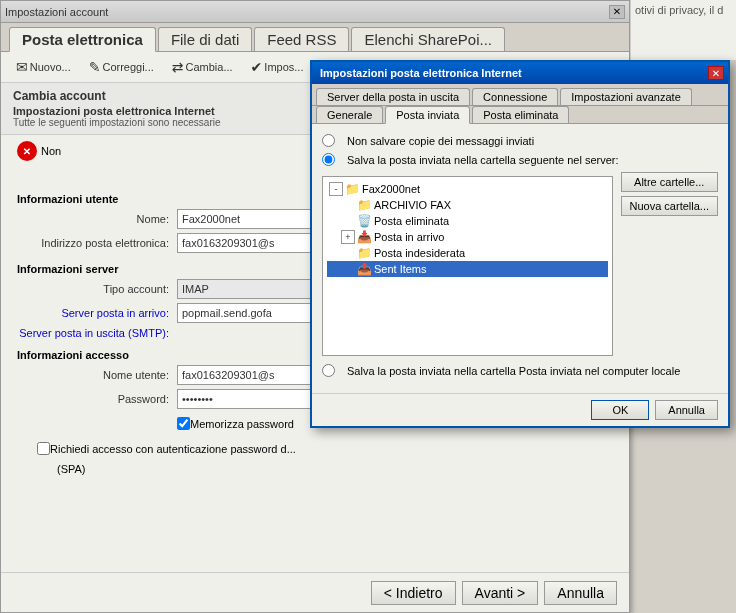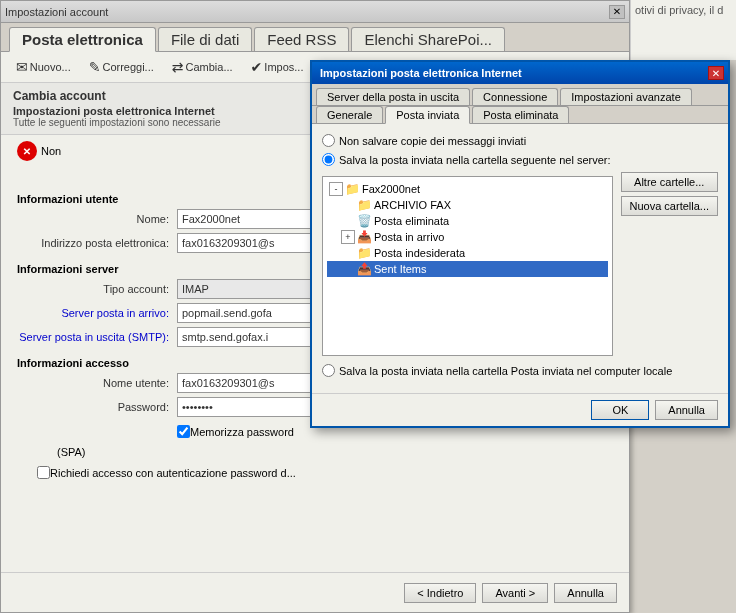--- a/index.html
+++ b/index.html
@@ -147,21 +147,21 @@
       padding: 0 12px;
       gap: 6px;
       border-top: 1px solid #ccc;
       background: #f0f0ea;
     }
     .bottom-btn {
       padding: 3px 12px;
       border: 1px solid #999;
       background: linear-gradient(to bottom, #f5f5f0, #ddddd8);
       cursor: pointer;
-      font-size: 11px;
+      font-size: 14px;
       min-width: 60px;
       text-align: center;
     }
 
     
     .checkbox-row {
       display: flex;
       align-items: center;
       gap: 0;
       margin: 4px 0;
@@ -227,21 +227,21 @@
     }
 
     
     .inner-content {
       padding: 10px;
     }
 
     .radio-row {
       display: flex;
       align-items: center;
-      gap: 4px;
+      gap: 12px;
       margin-bottom: 6px;
       font-size: 11px;
     }
 
     .folder-box {
       border: 1px solid #999;
       background: white;
       height: 180px;
       overflow-y: auto;
       margin: 4px 0 8px 0;
@@ -393,52 +393,51 @@
     <div class="form-row">
       <div class="form-label">Tipo account:</div>
       <input class="form-input form-input-gray" type="text" readonly="" value="IMAP" style="">
     </div>
     <div class="form-row">
       <div class="form-label" style="color:#0000cc;">Server posta in arrivo:</div>
       <input class="form-input" type="text" value="popmail.send.gofa" style="">
     </div>
     <div class="form-row">
       <div class="form-label" style="color:#0000cc;">Server posta in uscita (SMTP):</div>
-      <input class="form-input" type="text" value="smtp.send.gofax.i" style="">
     </div>
 
     <div class="form-section-title">Informazioni accesso</div>
     <div class="form-row">
       <div class="form-label">Nome utente:</div>
       <input class="form-input" type="text" value="fax0163209301@s" style="">
     </div>
     <div class="form-row">
       <div class="form-label">Password:</div>
       <input class="form-input" type="password" value="••••••••" style="">
     </div>
 
     <div class="form-row">
       <div style="width:160px;"></div>
       <div class="checkbox-row">
         <input type="checkbox" checked="" style="">
         <span>Memorizza password</span>
       </div>
     </div>
 
-    <div class="form-row">
-      <div style="width:40px;"></div>
-      <span>(SPA)</span>
-    </div>
     <div class="form-row" style="margin-top:4px;">
       <div style="width:20px;"></div>
       <div class="checkbox-row">
         <input type="checkbox" style="">
         <span>Richiedi accesso con autenticazione password d...</span>
       </div>
     </div>
+    <div class="form-row">
+      <div style="width:40px;"></div>
+      <span>(SPA)</span>
+    </div>
   </div>
 
   <div class="bottom-bar">
     <button class="bottom-btn">&lt; Indietro</button>
     <button class="bottom-btn">Avanti &gt;</button>
     <button class="bottom-btn">Annulla</button>
   </div>
 </div>
 
 <div class="right-text">

